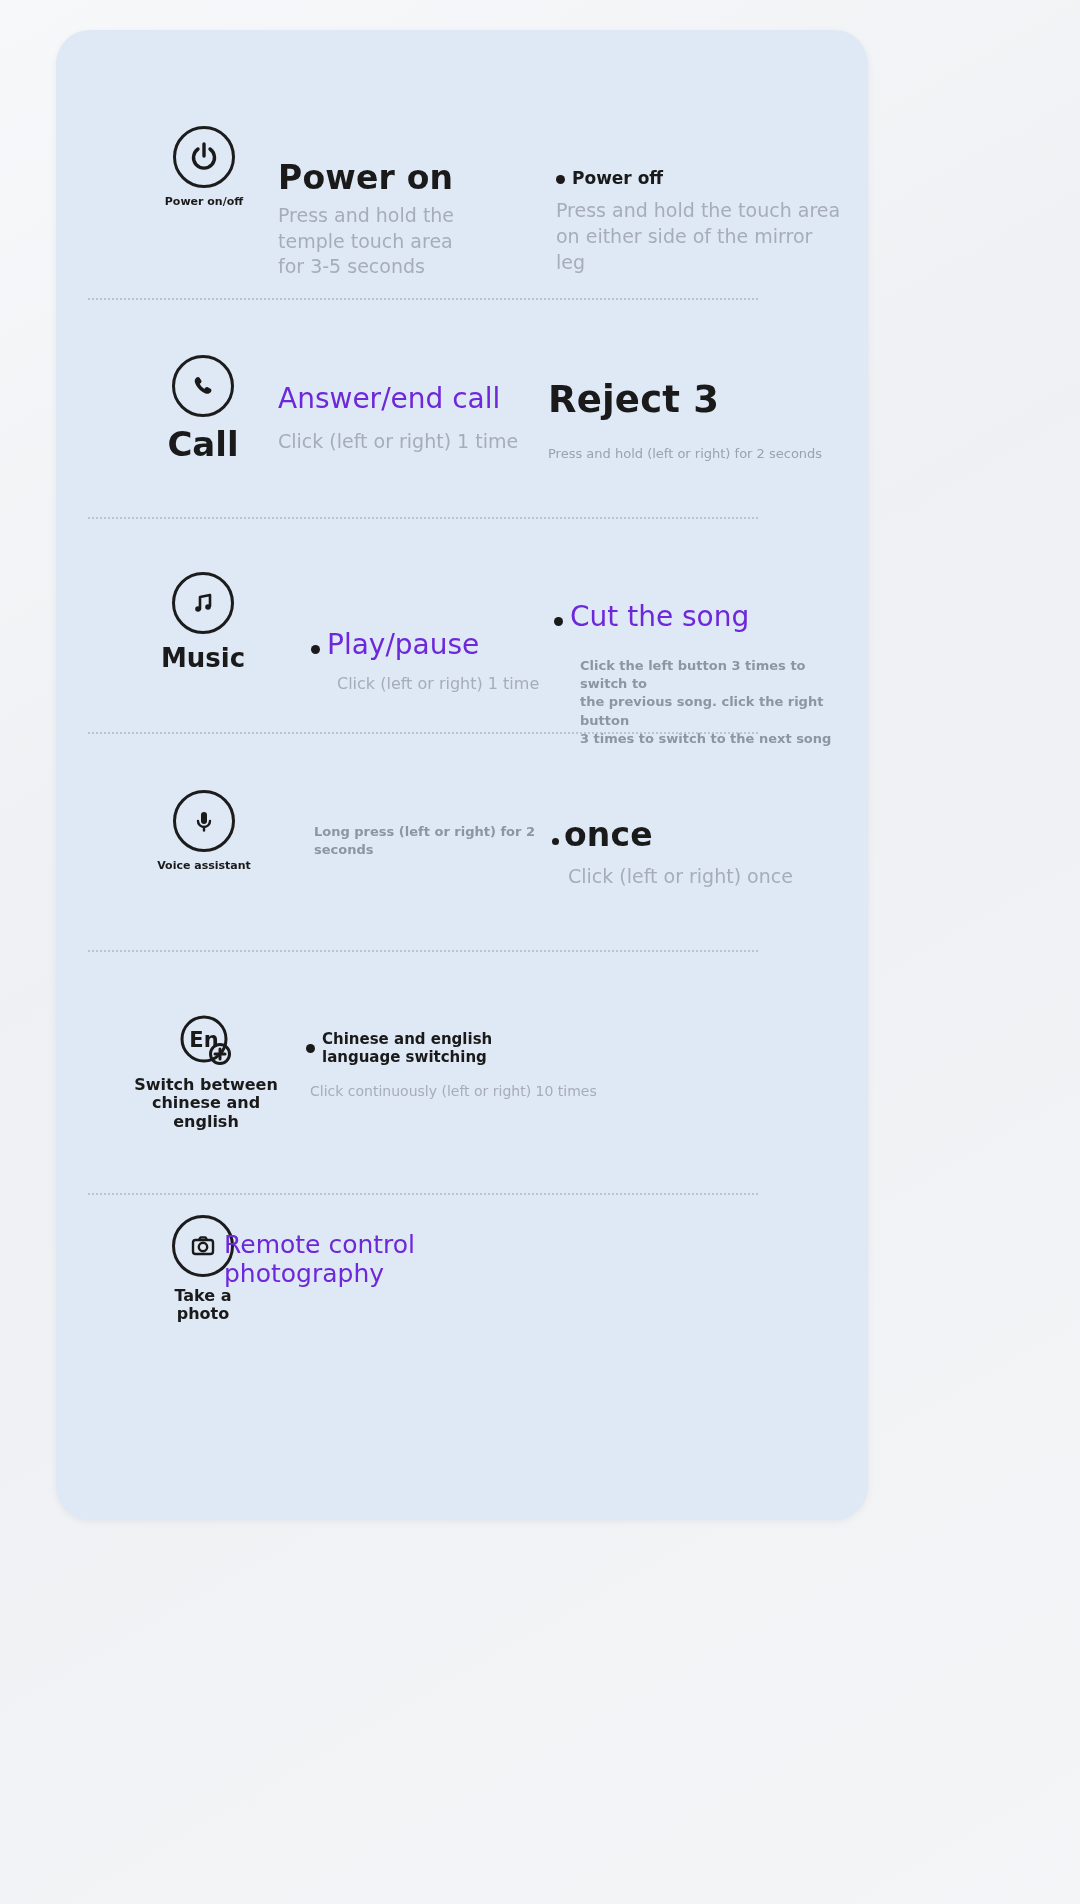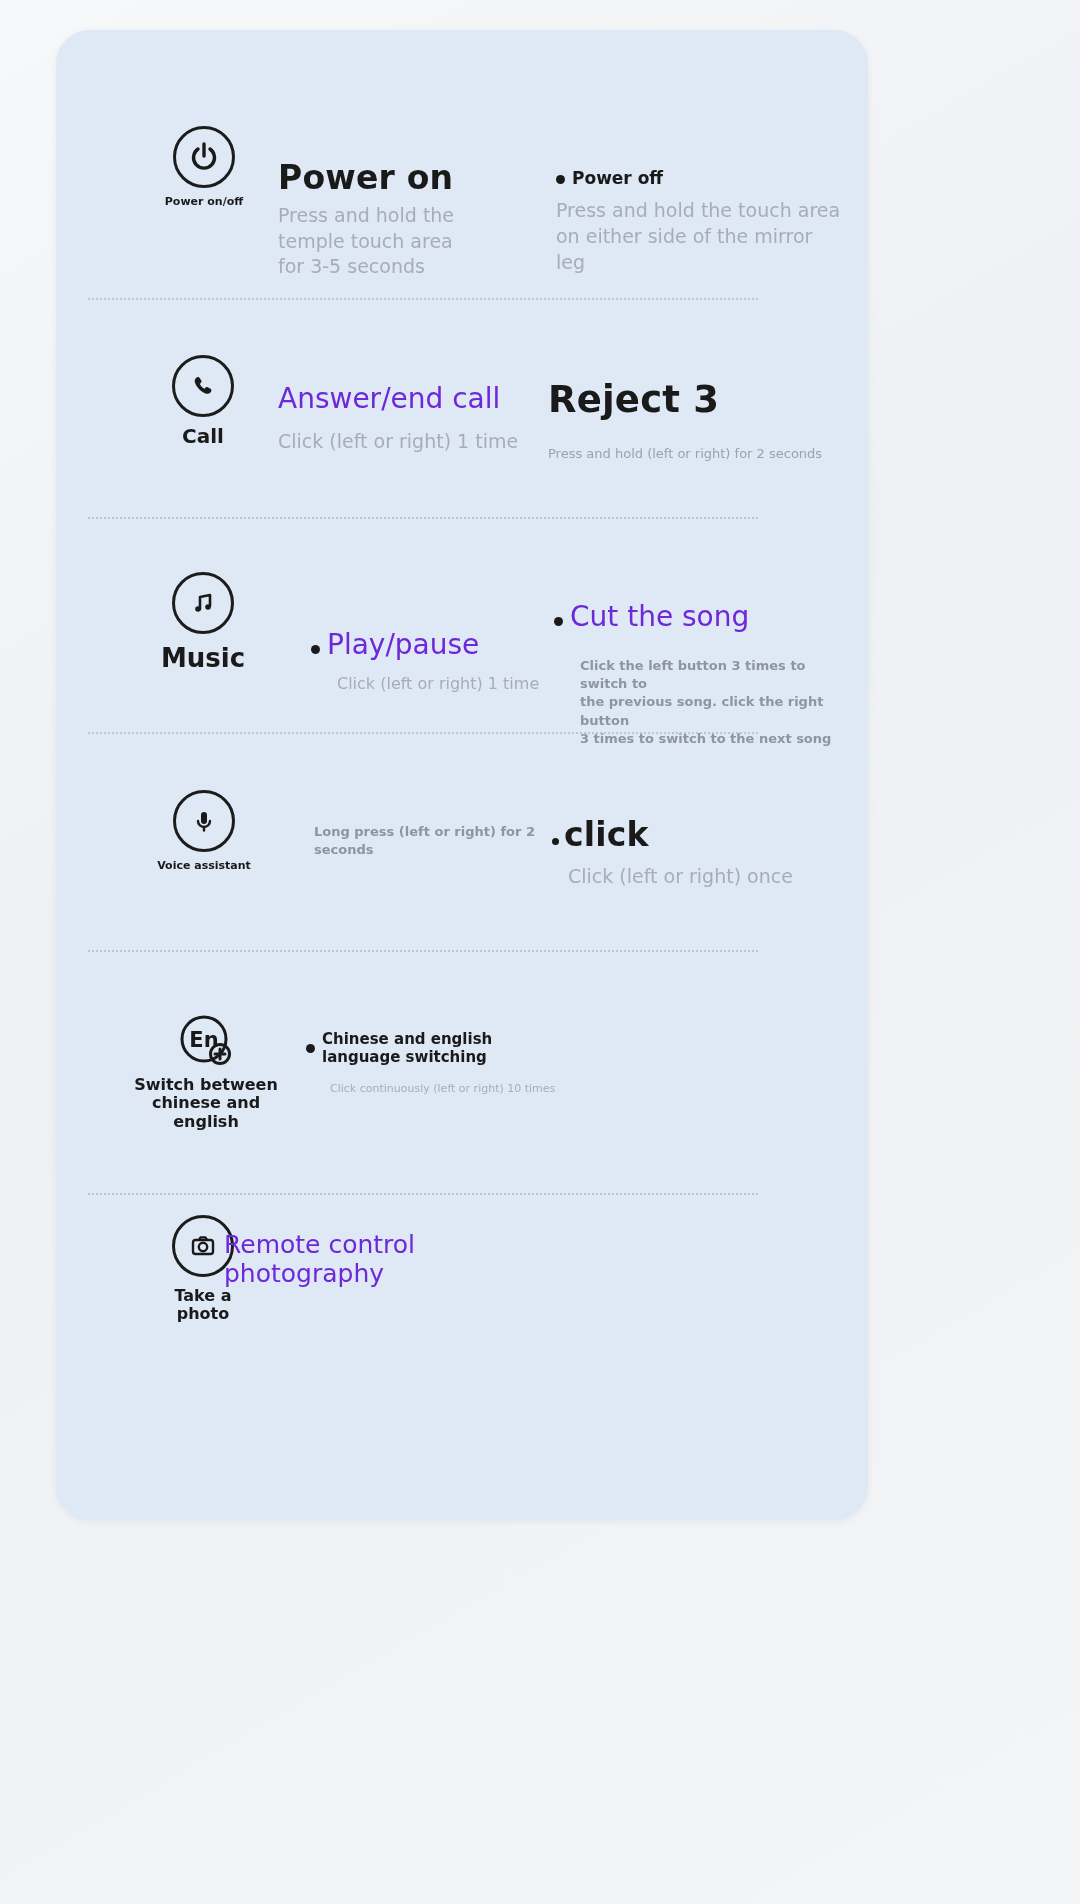--- a/index.html
+++ b/index.html
@@ -161,21 +161,21 @@
     </div>
     <div class="divider" style="top:268px;"></div>
 
     <div class="row" style="top:0;">
       <div class="iconwrap" style="left:82px; top:325px; width:130px;">
         <div class="circ">
           <svg width="30" height="30" viewBox="0 0 30 30">
             <path d="M8.5 6.5c1.2-1 2.6-0.6 3.2 0.4l1.6 2.7c0.5 0.9 0.3 1.7-0.5 2.3l-1 0.8c0.6 2 2.8 4.3 4.9 5l0.8-1.1c0.6-0.8 1.4-0.9 2.3-0.4l2.7 1.6c1 0.6 1.3 2 0.4 3.2-1.1 1.4-2.8 2.2-4.7 1.7C13.6 21.5 8 16 6.8 11.1 6.4 9.3 7.2 7.6 8.5 6.5z" fill="#1a1a1a"></path>
           </svg>
         </div>
-        <div class="iconlabel" style="font-size:20px; margin-top:8px;">Call</div>
+        <div class="iconlabel" style="font-size:34px; margin-top:8px;">Call</div>
       </div>
 
       <div class="blk" style="left:222px; top:352px; width:280px;">
         <div class="h-med">Answer/end call</div>
         <div class="sub-lg" style="margin-top:14px;">Click (left or right) 1 time</div>
       </div>
 
       <div class="blk" style="left:492px; top:348px; width:300px;">
         <div class="h-big" style="font-size:37px;">Reject 3</div>
         <div class="sub-sm2" style="margin-top:24px; font-size:13px;">Press and hold (left or right) for 2 seconds</div>
@@ -225,21 +225,21 @@
         <div class="iconlabel">Voice assistant</div>
       </div>
 
       <div class="blk" style="left:258px; top:785px; width:230px;">
         <div class="sub-sm" style="margin-top:8px; white-space:pre-line; color:#8d95a1;">Long press (left or right) for 2
 seconds</div>
       </div>
 
       <div class="blk" style="left:496px; top:785px; width:290px;">
         <div>
-          <span class="dot-sm"></span><span class="h-big">click</span>
+          <span class="dot-sm"></span><span class="h-big">once</span>
         </div>
         <div class="sub-lg" style="margin-top:10px; margin-left:16px;">Click (left or right) once</div>
       </div>
     </div>
     <div class="divider" style="top:920px;"></div>
 
     <div class="row" style="top:0;">
       <div class="iconwrap" style="left:66px; top:980px; width:168px;">
         <div class="circ" style="border:none;">
           <svg width="62" height="62" viewBox="0 0 62 62">
@@ -252,21 +252,21 @@
         </div>
         <div class="iconlabel" style="margin-top:4px; font-size:16px;">Switch between
 chinese and english</div>
       </div>
 
       <div class="blk" style="left:250px; top:1000px; width:300px;">
         <div>
           <span class="dot"></span><span class="h-sm" style="display:inline-block; vertical-align:middle; white-space:pre-line;">Chinese and english
 language switching</span>
         </div>
-        <div class="sub-md" style="margin-top:16px; margin-left:24px; font-size:11px;">Click continuously (left or right) 10 times</div>
+        <div class="sub-md" style="margin-top:16px; margin-left:4px; font-size:14px;">Click continuously (left or right) 10 times</div>
       </div>
     </div>
     <div class="divider" style="top:1163px;"></div>
 
     <div class="row" style="top:0;">
       <div class="iconwrap" style="left:82px; top:1185px; width:130px;">
         <div class="circ">
           <svg width="32" height="32" viewBox="0 0 32 32">
             <rect x="6" y="10" width="20" height="14" rx="2.6" fill="none" stroke="#1a1a1a" stroke-width="2.4"></rect>
             <path d="M12 10l1.6-2.6h4.8L20 10" fill="none" stroke="#1a1a1a" stroke-width="2.4" stroke-linejoin="round"></path>

